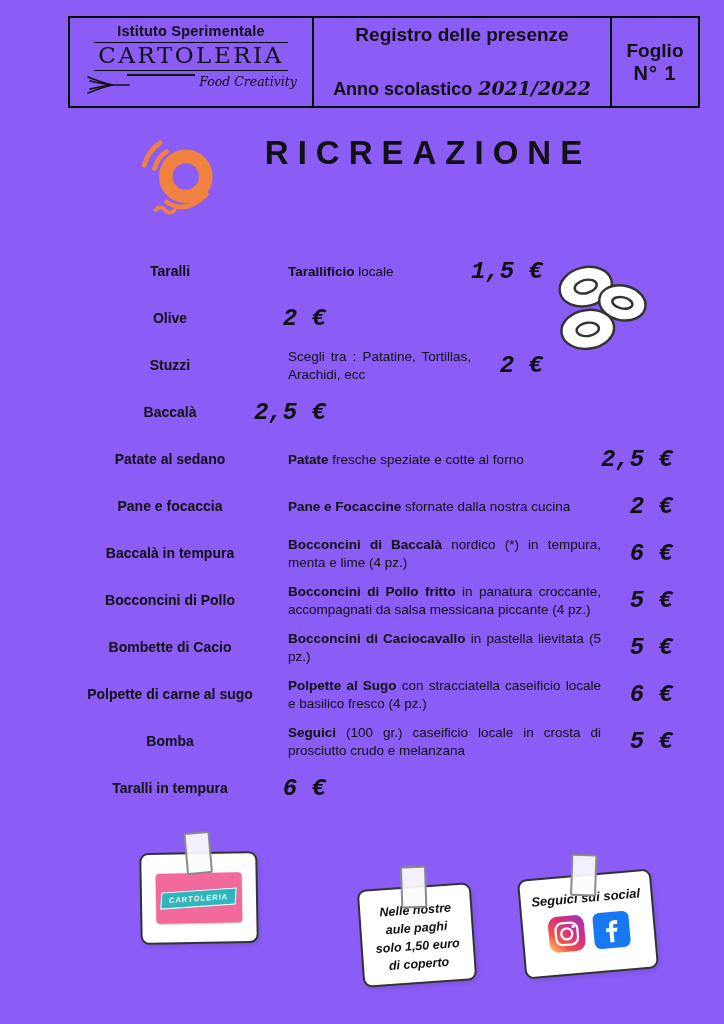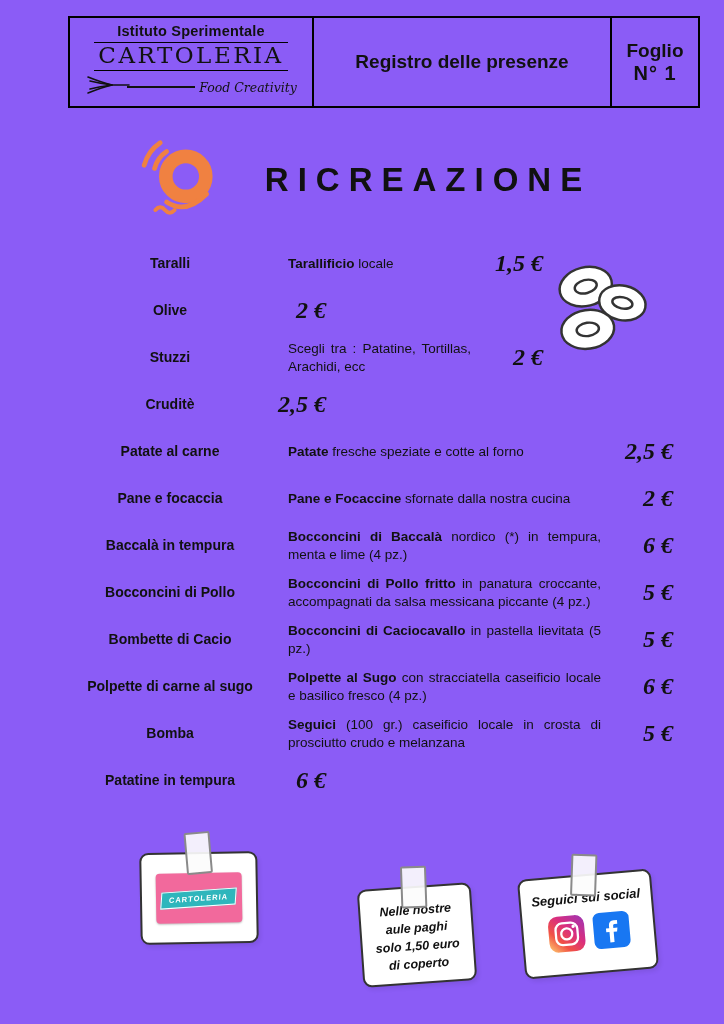--- a/index.html
+++ b/index.html
@@ -9,48 +9,48 @@
 
   
   .header { position:absolute; left:68px; top:16px; width:632px; height:92px;
             border:2px solid #000; display:grid; grid-template-columns:242px 1fr 88px; }
   .header > div + div { border-left:2px solid #000; }
   .h-left { display:flex; flex-direction:column; align-items:center; padding:5px 6px 4px; }
   .institute { font-weight:bold; font-size:14.5px; letter-spacing:.2px; }
   .brand { font-family:"DejaVu Serif", serif; font-size:23px; letter-spacing:2.5px;
            border-top:1.5px solid #000; border-bottom:1.5px solid #000;
            padding:0 4px 2px; margin:3px 0 2px; line-height:1.1; }
-  .fork-row { display:flex; align-items:center; width:92%; margin-top:1px; }
+  .fork-row { display:flex; width:92%; margin-top:1px; }
   .fork-row svg { flex-shrink:0; }
   .fork-line { flex:1; height:2px; background:#111; margin:0 2px 0 -4px; }
   .tagline { font-family:"DejaVu Serif", serif; font-style:italic; font-size:12.5px; white-space:nowrap; padding-left:2px; }
 
   .h-center { display:flex; flex-direction:column; justify-content:space-evenly; align-items:center; text-align:center;gap:24px; }
   .reg-title { font-weight:bold; font-size:19px; }
   .year-line { font-weight:bold; font-size:18px; }
   .year-value { font-family:"DejaVu Serif", serif; font-style:italic; font-size:19px; font-weight:600; margin-left:6px; }
 
   .h-right { display:flex; flex-direction:column; justify-content:center; align-items:center; text-align:center; }
   .sheet-label { font-weight:bold; font-size:19px; }
   .sheet-number { font-weight:bold; font-size:20px; letter-spacing:1px; }
 
   
   .section-header { position:absolute; top:134px; left:0; width:100%;
-                    display:flex; justify-content:center; align-items:center; gap:44px; }
+                    display:flex; justify-content:center; gap:44px; }
   .section-title { font-size:33px; font-weight:bold; letter-spacing:9px; }
 
   
-  .menu { position:absolute; top:240px; left:86px; width:587px; }
+  .menu { position:absolute; top:248px; left:86px; width:587px; }
   .menu-row { display:flex; align-items:center; min-height:47px; }
   .menu-row.short { padding-right:130px; }
   .mi-name { width:168px; flex-shrink:0; text-align:center; font-weight:bold; font-size:14px; line-height:1.25; }
   .mi-desc { flex:1; margin-left:34px; font-size:13.5px; line-height:1.32; text-align:justify; }
   .mi-desc b { font-weight:bold; }
   .mi-price { width:72px; flex-shrink:0; text-align:right; white-space:nowrap;
-              font-family:Liberation Serif, serif; font-style:italic; font-weight:600; font-size:24px; }
+              font-family:Liberation Mono, monospace; font-style:italic; font-weight:600; font-size:24px; }
 
   .pretzel { position:absolute; left:545px; top:258px; }
 
   
   .note { position:absolute; background:#fff; border:2px solid #333; border-radius:9px;
           box-shadow:2px 3px 4px rgba(0,0,0,.08); }
   .tape { position:absolute; top:-22px; left:50%; width:26px; height:42px; margin-left:-13px;
           background:rgba(252,252,252,.92); border:2px solid #8a8a8a; border-radius:2px; z-index:2; }
   .note-logo { left:140px; top:852px; width:118px; height:92px; transform:rotate(-1deg);
                display:flex; align-items:center; justify-content:center; }
@@ -90,20 +90,23 @@
               <line x1="27" y1="11" x2="44" y2="11"></line>
             </g>
           </svg>
         </span>
         <span class="fork-line"></span>
         <span class="tagline">Food Creativity</span>
       </div>
     </div>
     <div class="h-center">
       <div class="reg-title">Registro delle presenze</div>
+      <div class="year-line">
+        <span>Anno scolastico</span><span class="year-value">2021/2022</span>
+      </div>
     </div>
     <div class="h-right">
       <div class="sheet-label">Foglio</div>
       <div class="sheet-number">N° 1</div>
     </div>
   </div>
 
   <div class="section-header">
     <span>
       <svg width="88" height="88" viewBox="0 0 110 104">
@@ -150,26 +153,26 @@
     <div class="mi-price">2 €</div>
   </div>
 
   <div class="menu-row short">
     <div class="mi-name">Stuzzi</div>
     <div class="mi-desc"><b class="mi-bold"></b><span class="mi-rest">Scegli tra : Patatine, Tortillas, Arachidi, ecc</span></div>
     <div class="mi-price">2 €</div>
   </div>
 
   <div class="menu-row">
-    <div class="mi-name">Cruditè</div>
+    <div class="mi-name">Baccalà</div>
     <div class="mi-price">2,5 €</div>
   </div>
 
   <div class="menu-row">
-    <div class="mi-name">Patate al carne</div>
+    <div class="mi-name">Patate al sedano</div>
     <div class="mi-desc"><b class="mi-bold">Patate</b><span class="mi-rest"> fresche speziate e cotte al forno</span></div>
     <div class="mi-price">2,5 €</div>
   </div>
 
   <div class="menu-row">
     <div class="mi-name">Pane e focaccia</div>
     <div class="mi-desc"><b class="mi-bold">Pane e Focaccine</b><span class="mi-rest"> sfornate dalla nostra cucina</span></div>
     <div class="mi-price">2 €</div>
   </div>
 
@@ -197,21 +200,21 @@
     <div class="mi-price">6 €</div>
   </div>
 
   <div class="menu-row">
     <div class="mi-name">Bomba</div>
     <div class="mi-desc"><b class="mi-bold">Seguici</b><span class="mi-rest"> (100 gr.) caseificio locale in crosta di prosciutto crudo e melanzana</span></div>
     <div class="mi-price">5 €</div>
   </div>
 
   <div class="menu-row">
-    <div class="mi-name">Patatine in tempura</div>
+    <div class="mi-name">Taralli in tempura</div>
     <div class="mi-price">6 €</div>
   </div>
 </div>
 
   <div class="note note-logo">
     <div class="tape"></div>
     <div class="mini-logo">
       <div class="mini-ribbon">CARTOLERIA</div>
     </div>
   </div>

